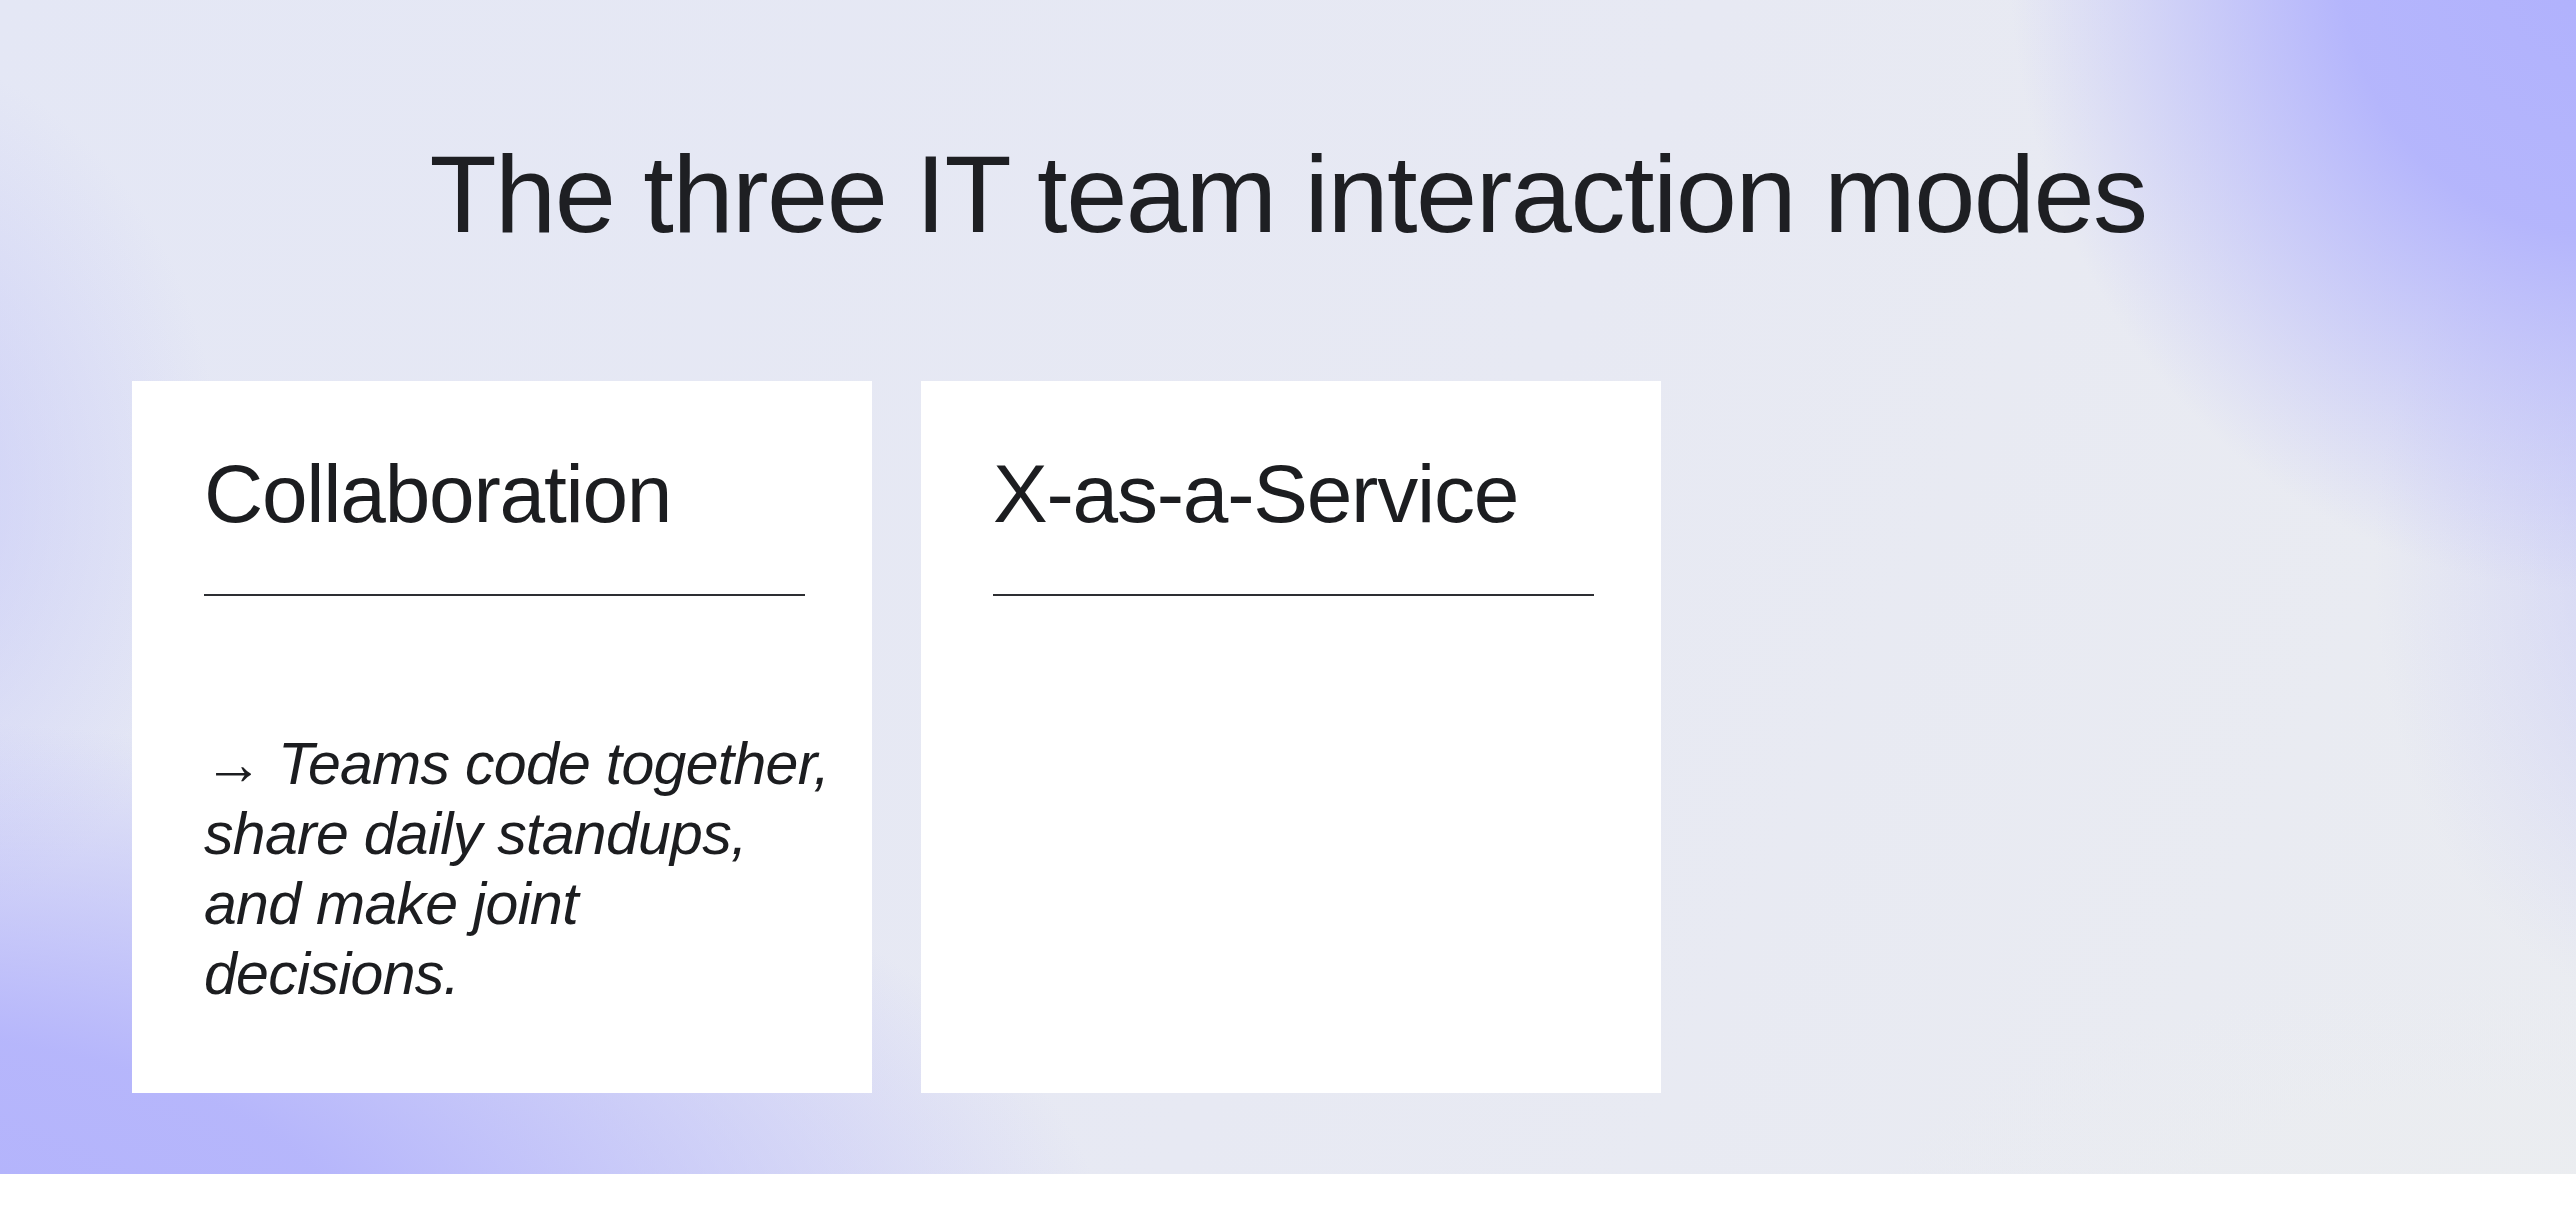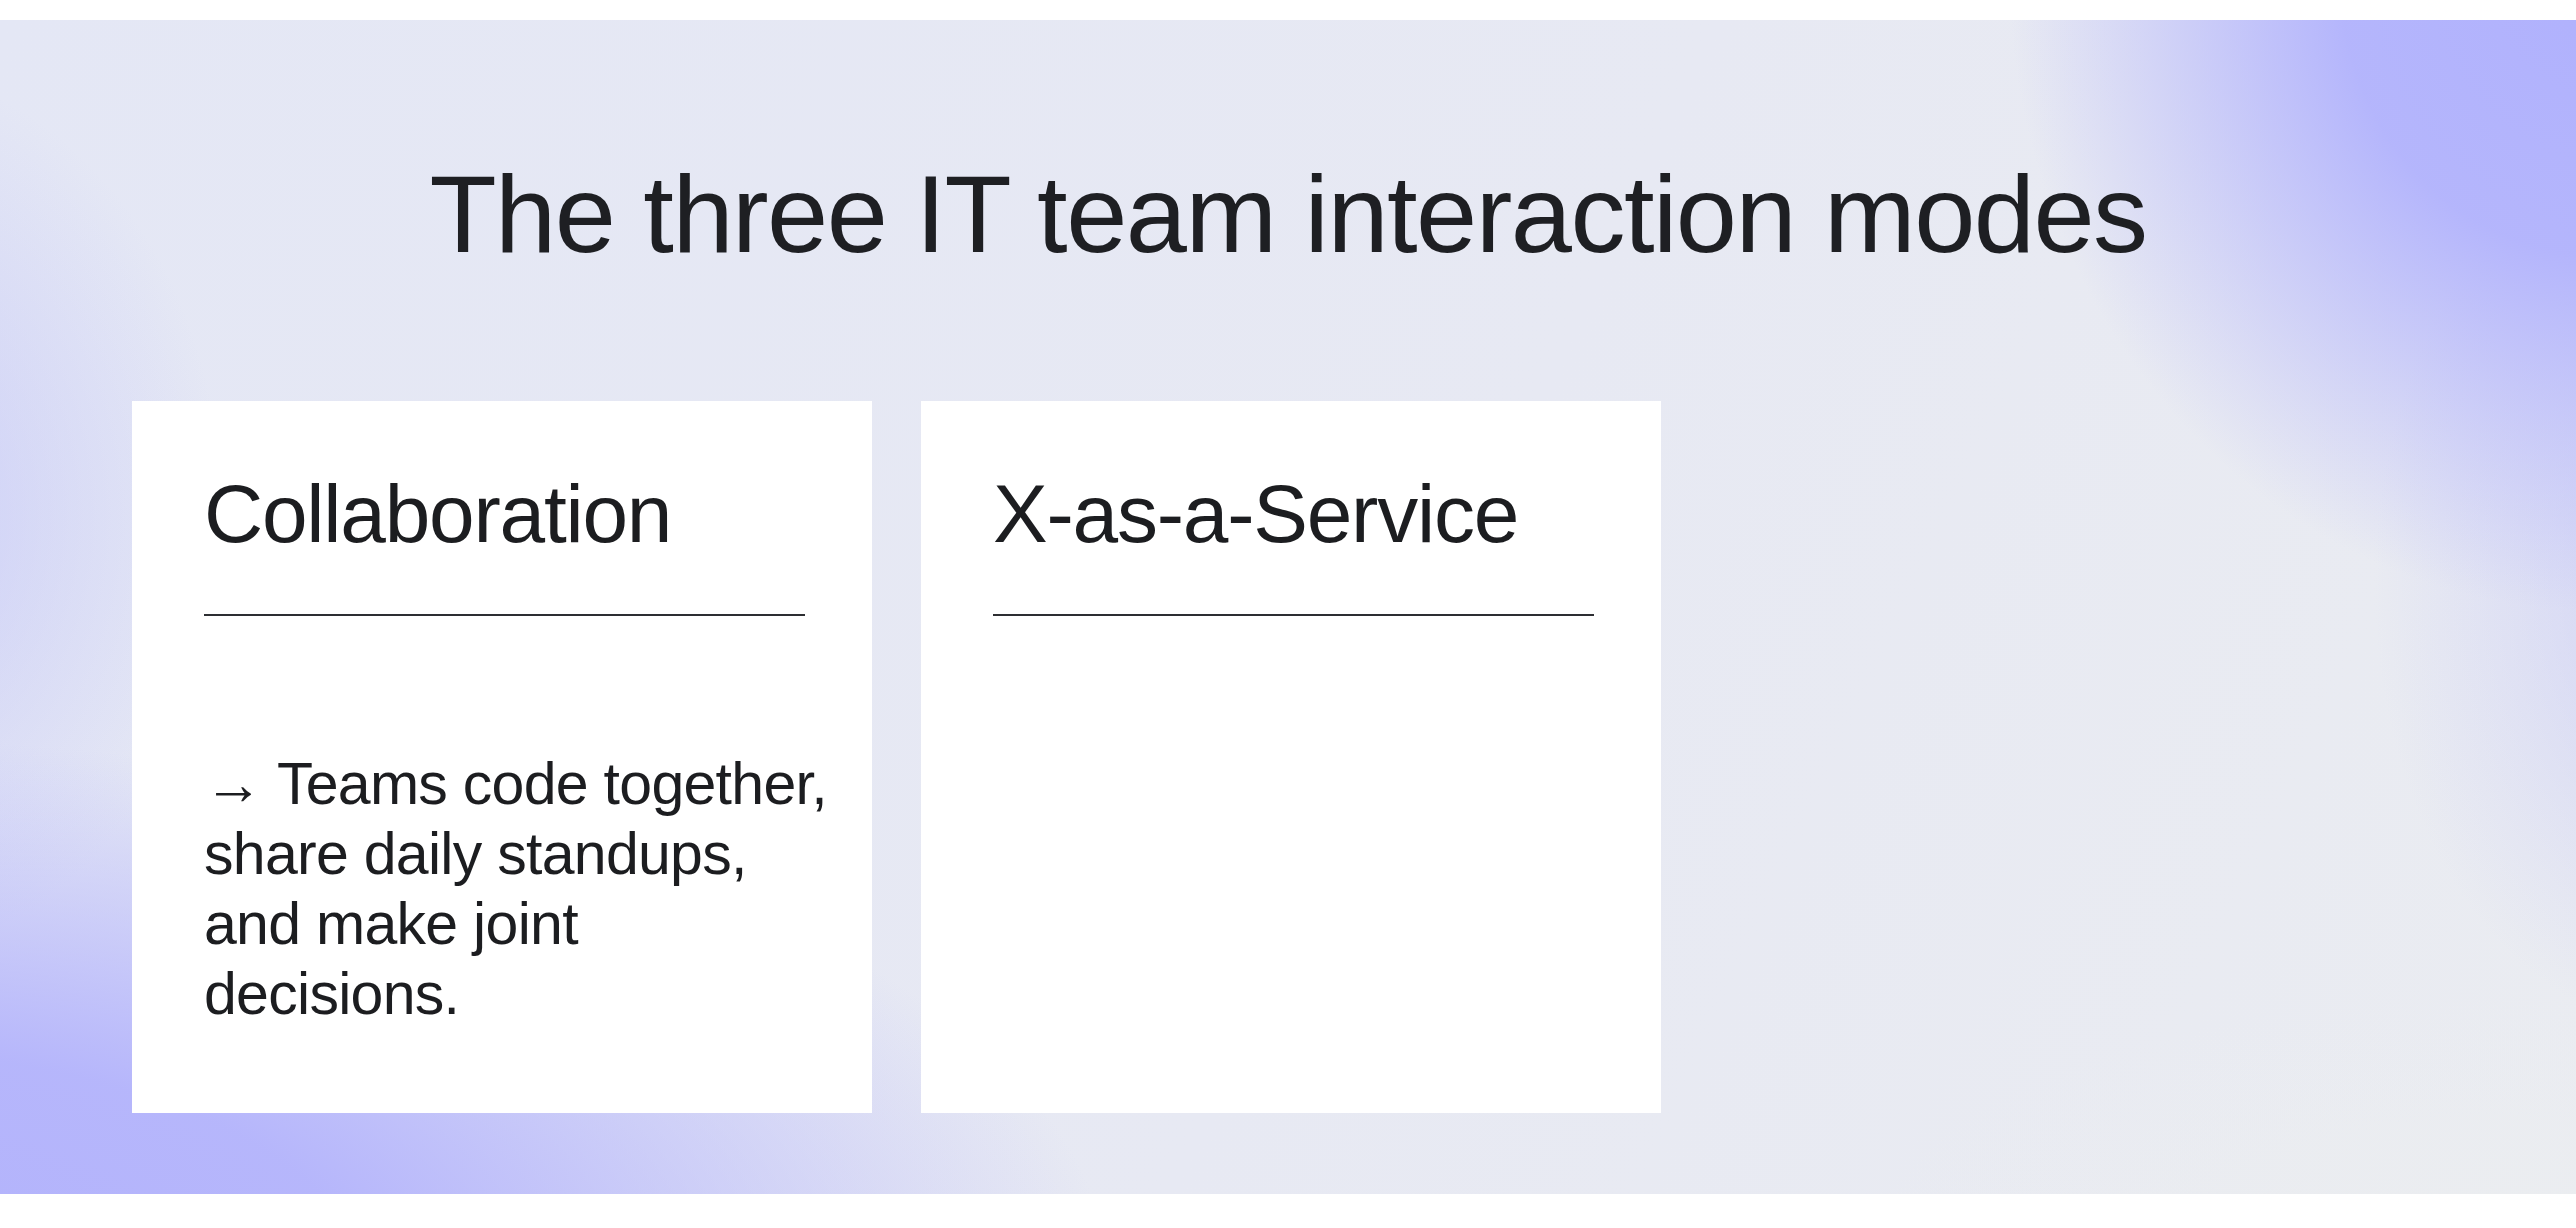--- a/index.html
+++ b/index.html
@@ -16,21 +16,20 @@
     height: 1174px;
     overflow: hidden;
     background-color: #e7e9f3;
     background-image:
       radial-gradient(ellipse 872px 939px at 101% -4%, #b0b1fd 0%, rgba(176,177,253,0.92) 30%, rgba(176,177,253,0) 68%),
       radial-gradient(ellipse 1006px 376px at 97% 103%, rgba(235,237,240,0.95) 0%, rgba(235,237,240,0) 62%),
       radial-gradient(ellipse 1878px 771px at -8% 107%, #b2b2fc 0%, rgba(178,178,252,0.92) 30%, rgba(178,178,252,0) 70%),
       radial-gradient(ellipse 503px 637px at -5% 42%, rgba(182,184,250,0.55) 0%, rgba(182,184,250,0) 70%),
       radial-gradient(ellipse 436px 637px at 104% 48%, rgba(186,188,251,0.5) 0%, rgba(186,188,251,0) 70%),
       linear-gradient(115deg, #e4e7f5 0%, #e7e9f3 55%, #eaecf1 100%);
-    margin-top: 20px;
   }
   .title {
     position: absolute;
     left: 0;
     right: 0;
     top: 131px;
     text-align: center;
     font-size: 110px;
     line-height: 1.15;
     letter-spacing: -0.014em;
@@ -65,20 +64,21 @@
     margin: 51px 0 0 0;
     width: 100%;
   }
   .card-body {
     margin-top: 133px;
     font-size: 59px;
     line-height: 70px;
     letter-spacing: -0.012em;
     color: #1c1d20;
     white-space: pre;
+    font-style: italic;
   }
 </style>
 </head>
 <body>
 
 <div class="canvas">
 
   <div class="title">The three IT team interaction modes</div>
 
   <div class="cards">

